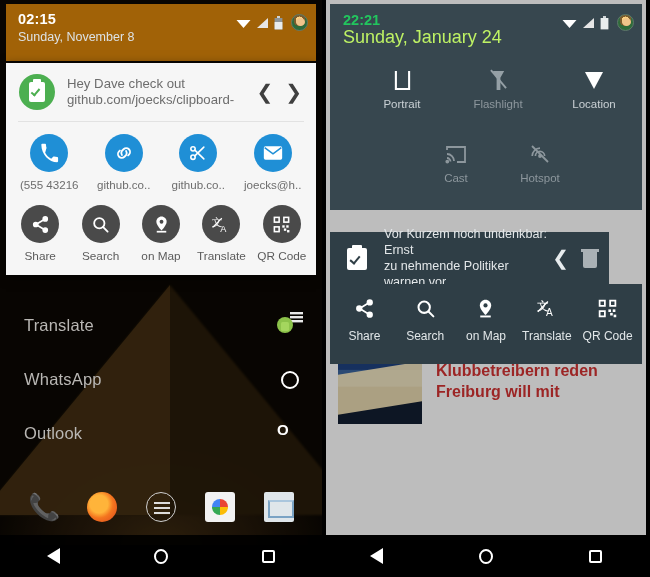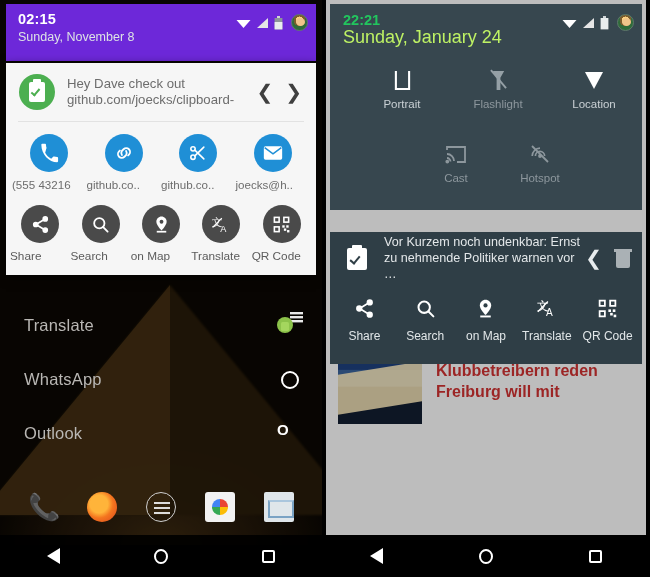--- a/index.html
+++ b/index.html
@@ -12,21 +12,21 @@
   .stage { position: relative; width: 650px; height: 577px; display: flex; }
 
   
   .panel { position: relative; height: 577px; overflow: hidden; }
   .panel-left  { width: 322px; background: #000; }
   .panel-right { width: 328px; background: #000; }
 
   
   .l-statusbar {
     position: absolute; left: 6px; top: 4px; width: 310px; height: 57px;
-    background: #6d28d9; z-index: 6;
+    background: #a16207; z-index: 6;
     padding: 6px 10px 0 12px;
   }
   .l-time { color: #ffffff; font-size: 14.5px; font-weight: bold; letter-spacing: .2px; line-height: 18px;}
   .l-date { color: #dde2e5; font-size: 12.5px; line-height: 17px; margin-top: 1px;}
   .sb-icons { position: absolute; right: 8px; top: 10px; display: flex; align-items: center; gap: 5px; }
   .sb-icons svg { display: block; }
   .avatar {
     width: 17px; height: 17px; border-radius: 50%;
     background: radial-gradient(circle at 50% 35%, #ffd27f 0 30%, #7a5c2e 31% 48%, #2f6b3a 49% 100%);
     border: 1px solid #5e7a6a; margin-left: 3px; position: relative; overflow:hidden;
@@ -134,21 +134,21 @@
     position:absolute; left:13.5px; top:13px; width:5px; height:9px;
     border-right:2px solid #4caf50; border-bottom:2px solid #4caf50;
     transform: rotate(40deg);
   }
   .card-text { flex: 1; padding-left: 12px; color: #6d6d6d; font-size: 13.2px; line-height: 16.5px; }
   .card-navs { display: flex; gap: 12px; padding-right: 6px; }
   .card-navs span { color: #3f3f3f; font-size: 20px; line-height: 20px; cursor: default;}
   .card-sep { height: 1px; background: #e2e2e2; margin: 0 12px; }
 
   .row-blue { display: flex; padding: 12px 6px 6px; }
-  .act { flex: 1; }
+  .act { flex: 1; text-align: center; }
   .act .circ {
     width: 38px; height: 38px; border-radius: 50%; margin: 0 auto 6px;
     display: flex; align-items: center; justify-content: center;
   }
   .circ-blue { background: #1f8fd6; }
   .circ-grey { background: #4a4a4a; }
   .act .lbl { color: #6d6d6d; font-size: 11.6px; white-space: nowrap; }
   .row-grey { display: flex; padding: 8px 4px 12px; }
   .row-grey .lbl { color: #5b5b5b; font-size: 11.8px; }
 
@@ -187,21 +187,21 @@
     position: absolute; left: 8px; top: 62px; width: 312px; height: 148px;
     background: #37474f; z-index: 5; padding-left: 24px;
   }
   .qs-row { display: flex; }
   .qs-tile { flex: 1; text-align: center; padding-top: 6px; }
   .qs-tile .qlbl { color: #c9d0d4; font-size: 11.5px; margin-top: 6px; }
   .qs-tile.dim .qlbl { color: #8d979d; }
   .qs-ico { height: 24px; display:flex; align-items:center; justify-content:center;}
 
   .r-notif {
-    position: absolute; left: 8px; top: 232px; width: 312px; height: 52px;
+    position: absolute; left: 8px; top: 232px; width: 279px; height: 52px;
     background: #2f3e46; z-index: 5; display: flex; align-items: center; padding: 0 10px 0 14px;
   }
   .r-clip { width: 26px; height: 26px; flex: 0 0 26px; position: relative; }
   .r-clip .sh { position:absolute; left:3px; top:3px; width:20px; height:22px; background:#fff; border-radius:2px;}
   .r-clip .tp { position:absolute; left:8px; top:0px; width:10px; height:5px; background:#fff; border-radius:1px;}
   .r-clip .ck { position:absolute; left:8px; top:9px; width:6px; height:10px; border-right:2px solid #2f3e46; border-bottom:2px solid #2f3e46; transform: rotate(40deg);}
   .r-ntext { flex: 1; padding-left: 14px; color: #e3e7e9; font-size: 12.6px; line-height: 16px;}
   .r-nav-prev { color:#e8ecee; font-size:20px; padding: 0 12px 0 4px;}
   .r-trash { width:18px; height:20px; position:relative; opacity:.8;}
   .r-trash .can { position:absolute; left:2px; top:4px; width:14px; height:16px; background:#c9ced1; border-radius:0 0 2px 2px;}

